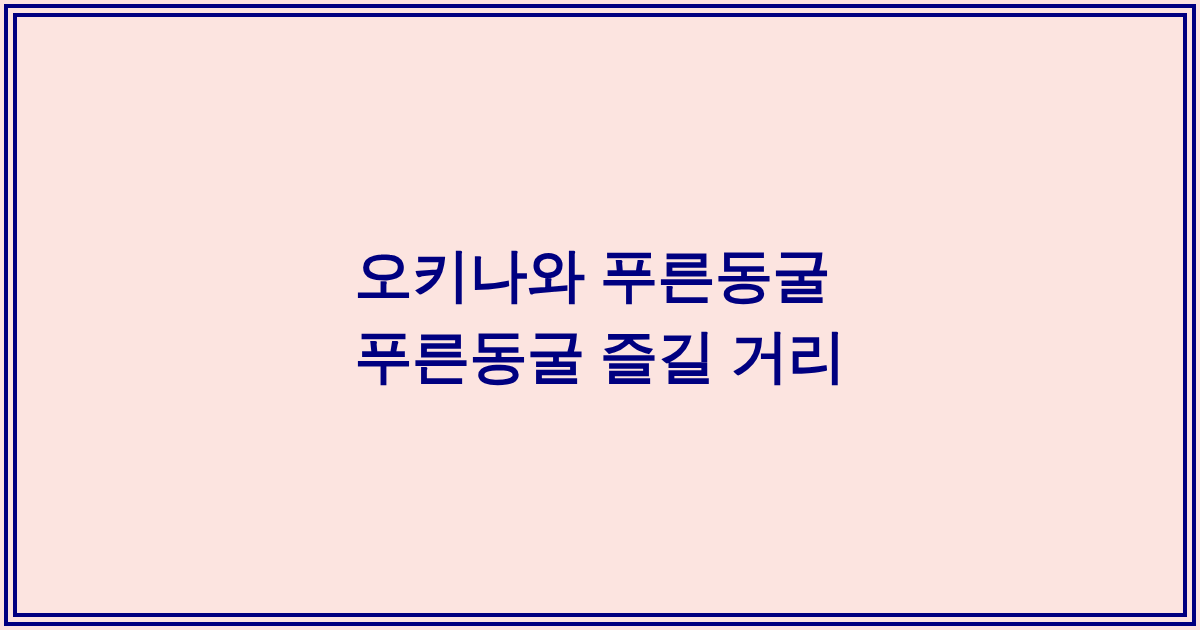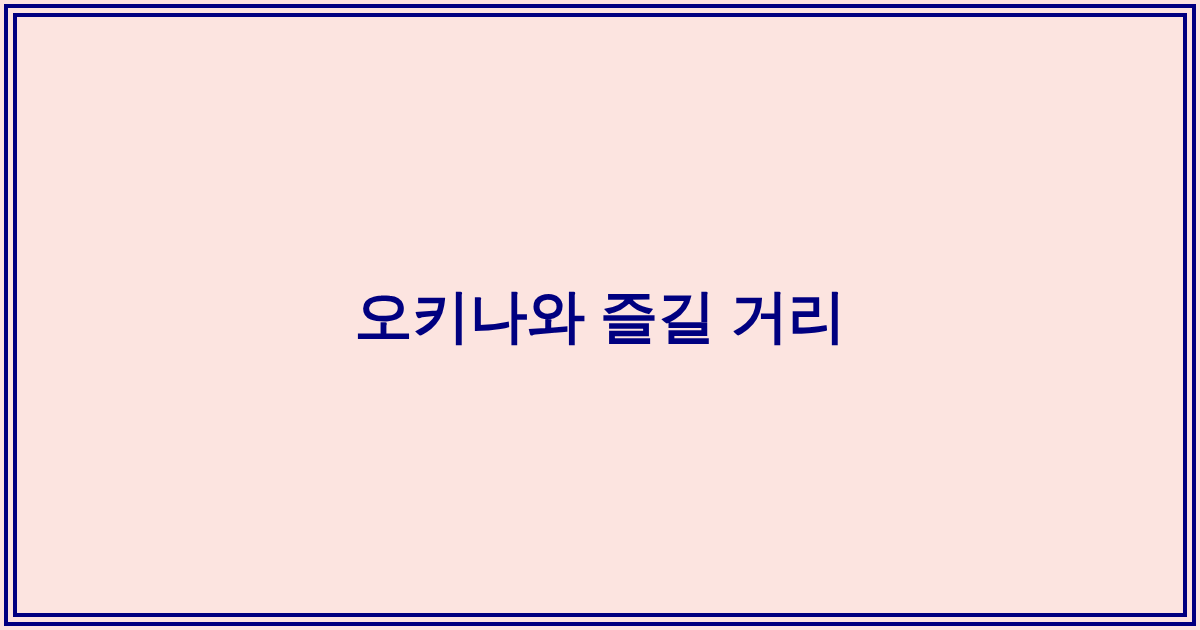--- a/index.html
+++ b/index.html
@@ -68,16 +68,17 @@
 </style>
 </head>
 <body>
 
 <div id="canvas">
 
   <div class="frame-outer"></div>
   <div class="frame-inner"></div>
 
   <div class="title-block">
-    <div class="title-line">오키나와 즐길 거리</div>
+    <div class="title-line">오키나와 푸른동굴</div>
+    <div class="title-line">푸른동굴 즐길 거리</div>
   </div>
 
 </div>
 
 </body></html>

